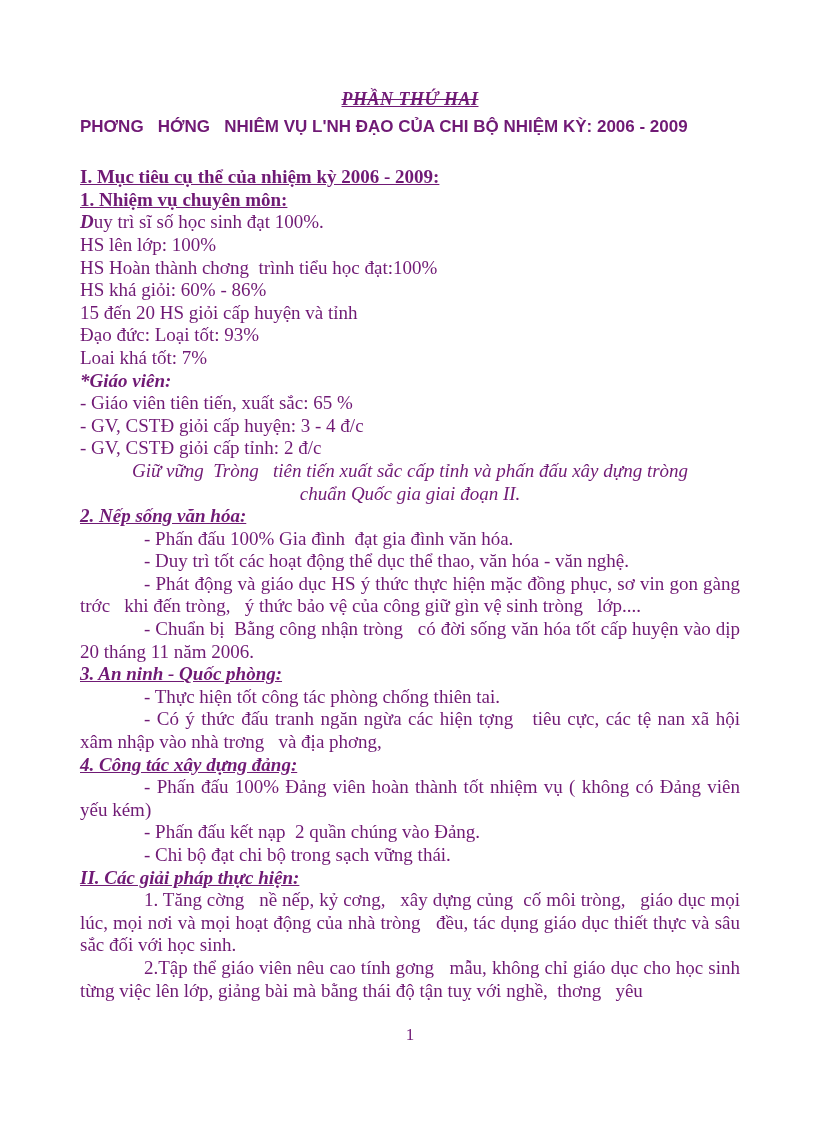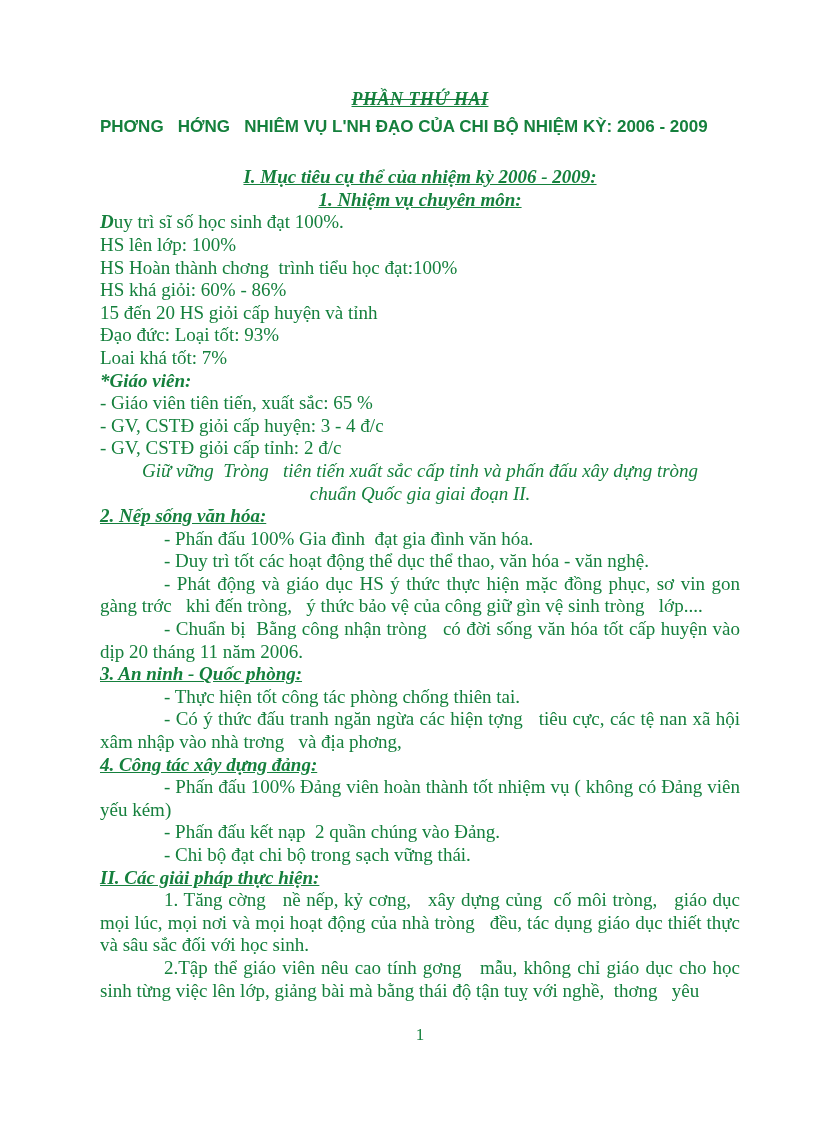--- a/index.html
+++ b/index.html
@@ -1,35 +1,35 @@
 <!DOCTYPE html>
 <html><head>
 <meta charset="utf-8">
 <style>
   html,body{margin:0;padding:0;background:#ffffff;}
   .page{
     width:816px;height:1047px;box-sizing:border-box;
-    padding:88px 76px 0 100px;
-    background:#ffffff;color:#15803d;
+    padding:88px 76px 0 80px;
+    background:#ffffff;color:#701a75;
     font-family:"Liberation Serif","DejaVu Serif",serif;
     font-size:19px;line-height:22.6px;overflow:hidden;
   }
   .title1{
     margin:0 0 5px 0;
     font-size:18px;font-weight:bold;font-style:italic;
     letter-spacing:.5px;text-align:center;
     text-decoration:underline line-through;
   }
   .title2{
     margin:0 0 28px 0;
     font-family:"Liberation Sans","DejaVu Sans",sans-serif;
     font-size:17px;font-weight:bold;
   }
   p.blk{margin:0;}
-  .heading-indent{margin-left:80px;font-weight:bold;font-style:italic;text-decoration:underline;text-align:center;}
+  .heading-indent{margin-left:80px;font-weight:bold;text-decoration:underline;}
   .sub-indent{margin-left:80px;font-weight:bold;font-style:italic;}
   .body-indent{margin-left:80px;}
   .body-indent2{margin-left:215px;}
   .center-bi{text-align:center;font-weight:normal;font-style:italic;}
   .heading-left{font-weight:bold;font-style:italic;text-decoration:underline;}
   .para{text-align:justify;text-indent:64px;}
   .lead{font-weight:bold;font-style:italic;}
   .pagenum{margin-top:22px;text-align:center;font-size:17px;}
 </style>
 </head>

